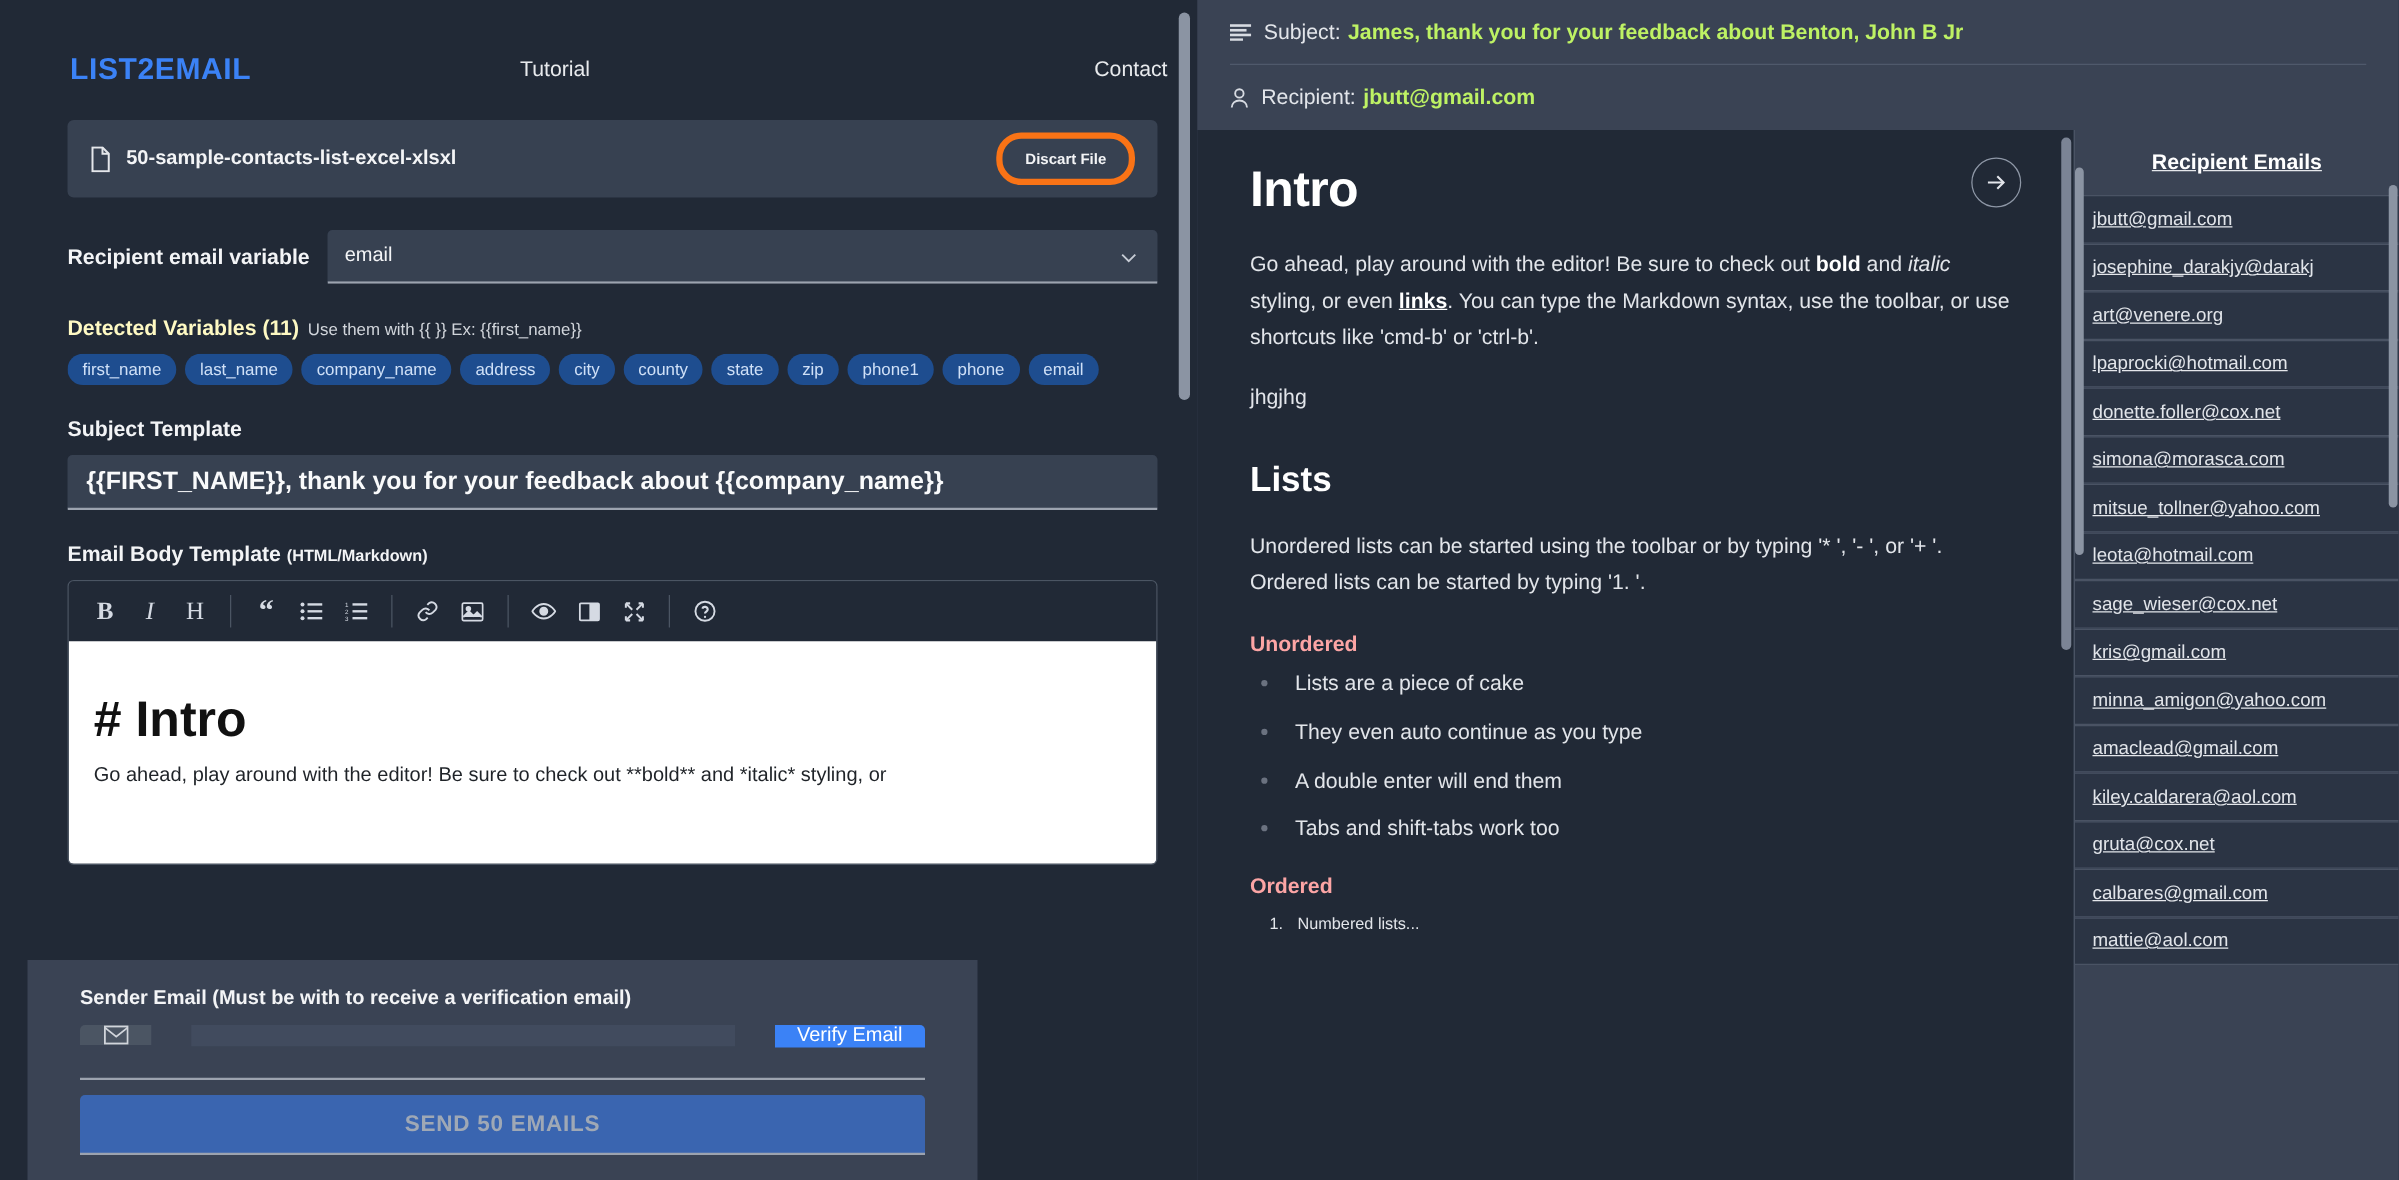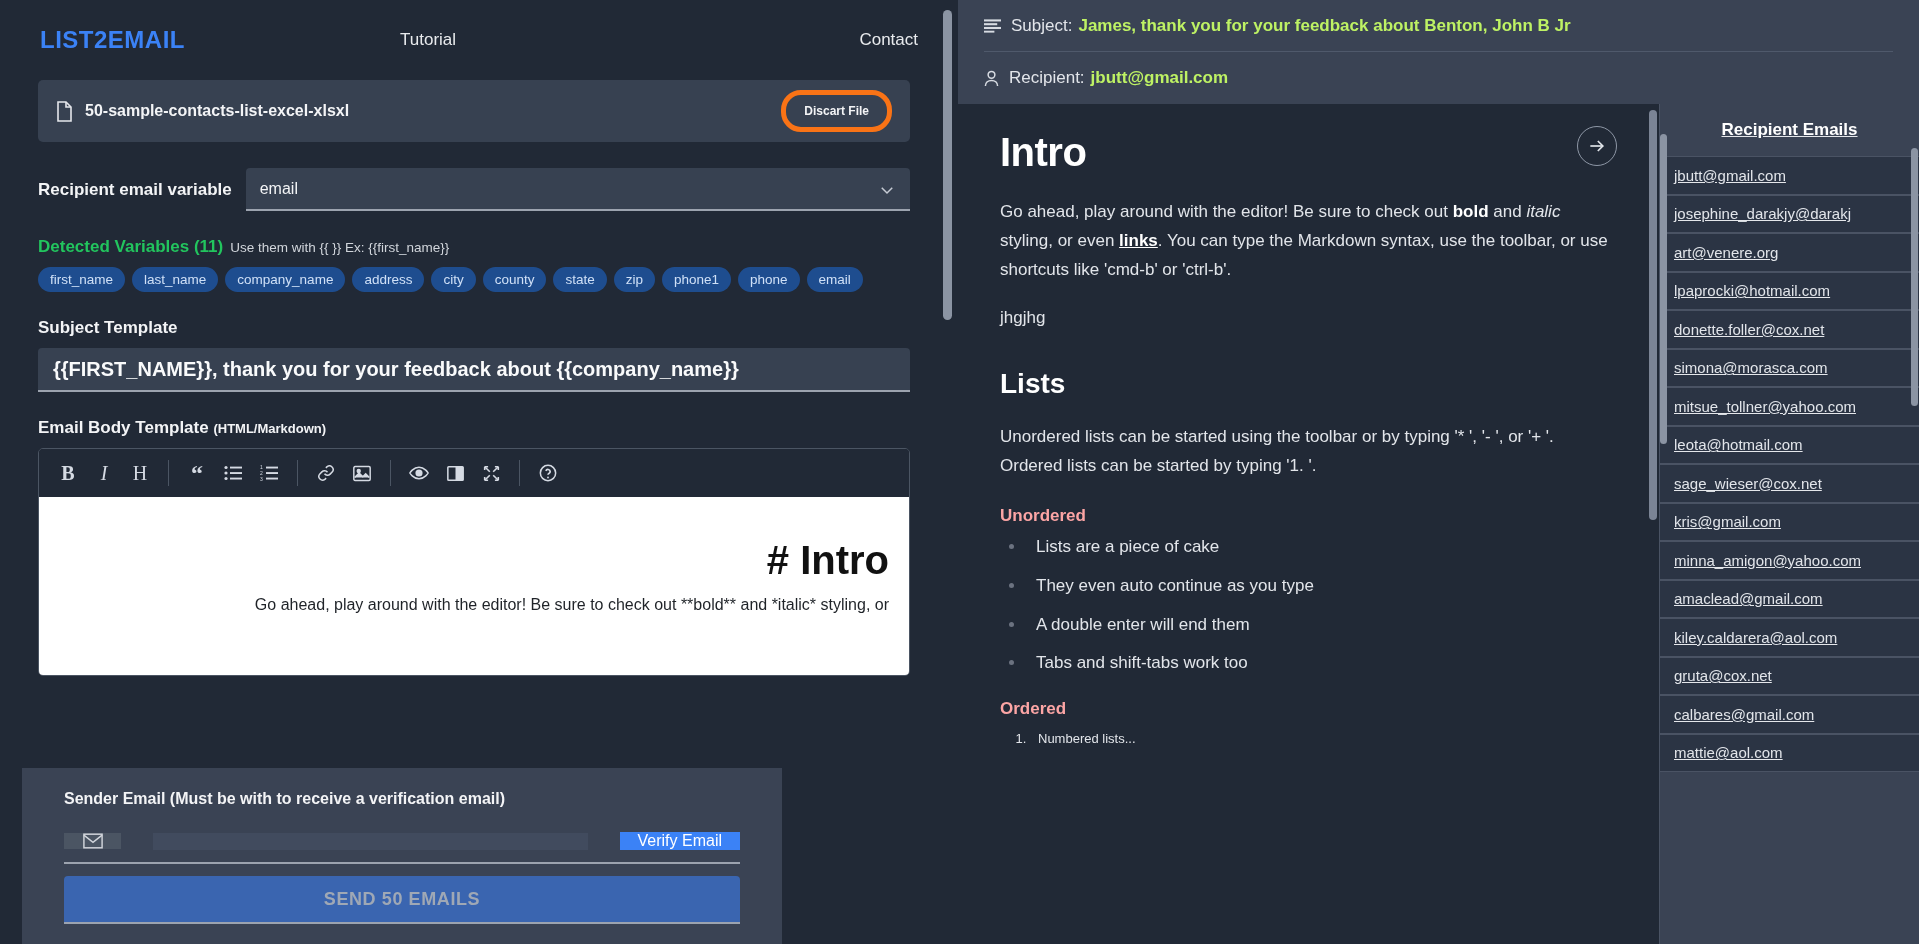--- a/index.html
+++ b/index.html
@@ -17,21 +17,21 @@
     width: 958px; height: 944px;
     background: #212936;
     position: relative;
     overflow: hidden;
   }
   .left-scroll-area {
     width: 958px;
     height: 944px;
     position: relative;
   }
-  .left-inner { padding: 0; width: 958px; }
+  .left-inner { padding: 16px; width: 958px; }
 
   .nav {
     height: 80px;
     display: flex; align-items: center;
     padding: 0 40px 0 40px;
     width: 958px;
   }
   .brand {
     color: #3b82f6;
     font-size: 24px;
@@ -90,21 +90,21 @@
     border-radius: 4px 4px 0 0;
     height: 43px;
     display: flex; align-items: center;
     padding: 0 14px;
   }
   .select-value { font-size: 16px; color: #f3f4f6; }
   .select-caret { position: absolute; right: 14px; top: 13px; }
 
   .vars-block { margin: 26px 38px 0 38px; width: 872px; }
   .vars-head { display: flex; align-items: baseline; }
-  .vars-title { font-size: 17px; font-weight: 700; color: #22c55e; }
+  .vars-title { font-size: 17px; font-weight: 700; color: #fef9c3; }
   .vars-hint { font-size: 13.5px; color: #d1d5db; margin-left: 7px; }
   .chips { display: flex; flex-wrap: nowrap; gap: 7px; margin-top: 10px; overflow: hidden; }
   .chip {
     background: #1e4d8f;
     color: #cfe0f7;
     border-radius: 14px;
     font-size: 13.5px;
     padding: 5px 12px;
     white-space: nowrap;
   }
@@ -153,38 +153,37 @@
   .tb-btn .serif { font-family: "Liberation Serif", serif; font-size: 20px; }
   .tb-sep { width: 1px; height: 26px; background: #4b5563; margin: 0 9px; }
 
   .editor-body {
     background: #ffffff;
     color: #1f2328;
     padding: 20px 20px 0 20px;
     height: 178px;
     overflow: hidden;
     font-family: "Liberation Sans", sans-serif;
-    text-align: right;
   }
   .ed-h1 { font-size: 40px; font-weight: 700; color: #111; line-height: 1.15; margin-top: 20px;}
   .ed-p { font-size: 16px; color: #1f2328; margin-top: 10px; line-height: 1.45; white-space: nowrap; overflow:hidden;}
 
   
   .sender-box {
     position: absolute;
     left: 22px; bottom: 0;
     width: 760px;
     background: #3a4354;
     padding: 22px 42px 20px 42px;
     z-index: 6;
   }
   .sender-label { font-size: 16px; font-weight: 700; color: #f3f4f6; }
   .sender-row {
     margin-top: 12px;
-    display: flex; align-items: center;
+    display: flex; align-items: flex-start;
     height: 44px;
     border-bottom: 2px solid #9ca3af;
     border-radius: 4px 4px 0 0;
     overflow: hidden;
     gap: 32px;
   }
   .mail-addon {
     width: 57px;
     background: #4b5563;
     display: flex; align-items: center; justify-content: center;

